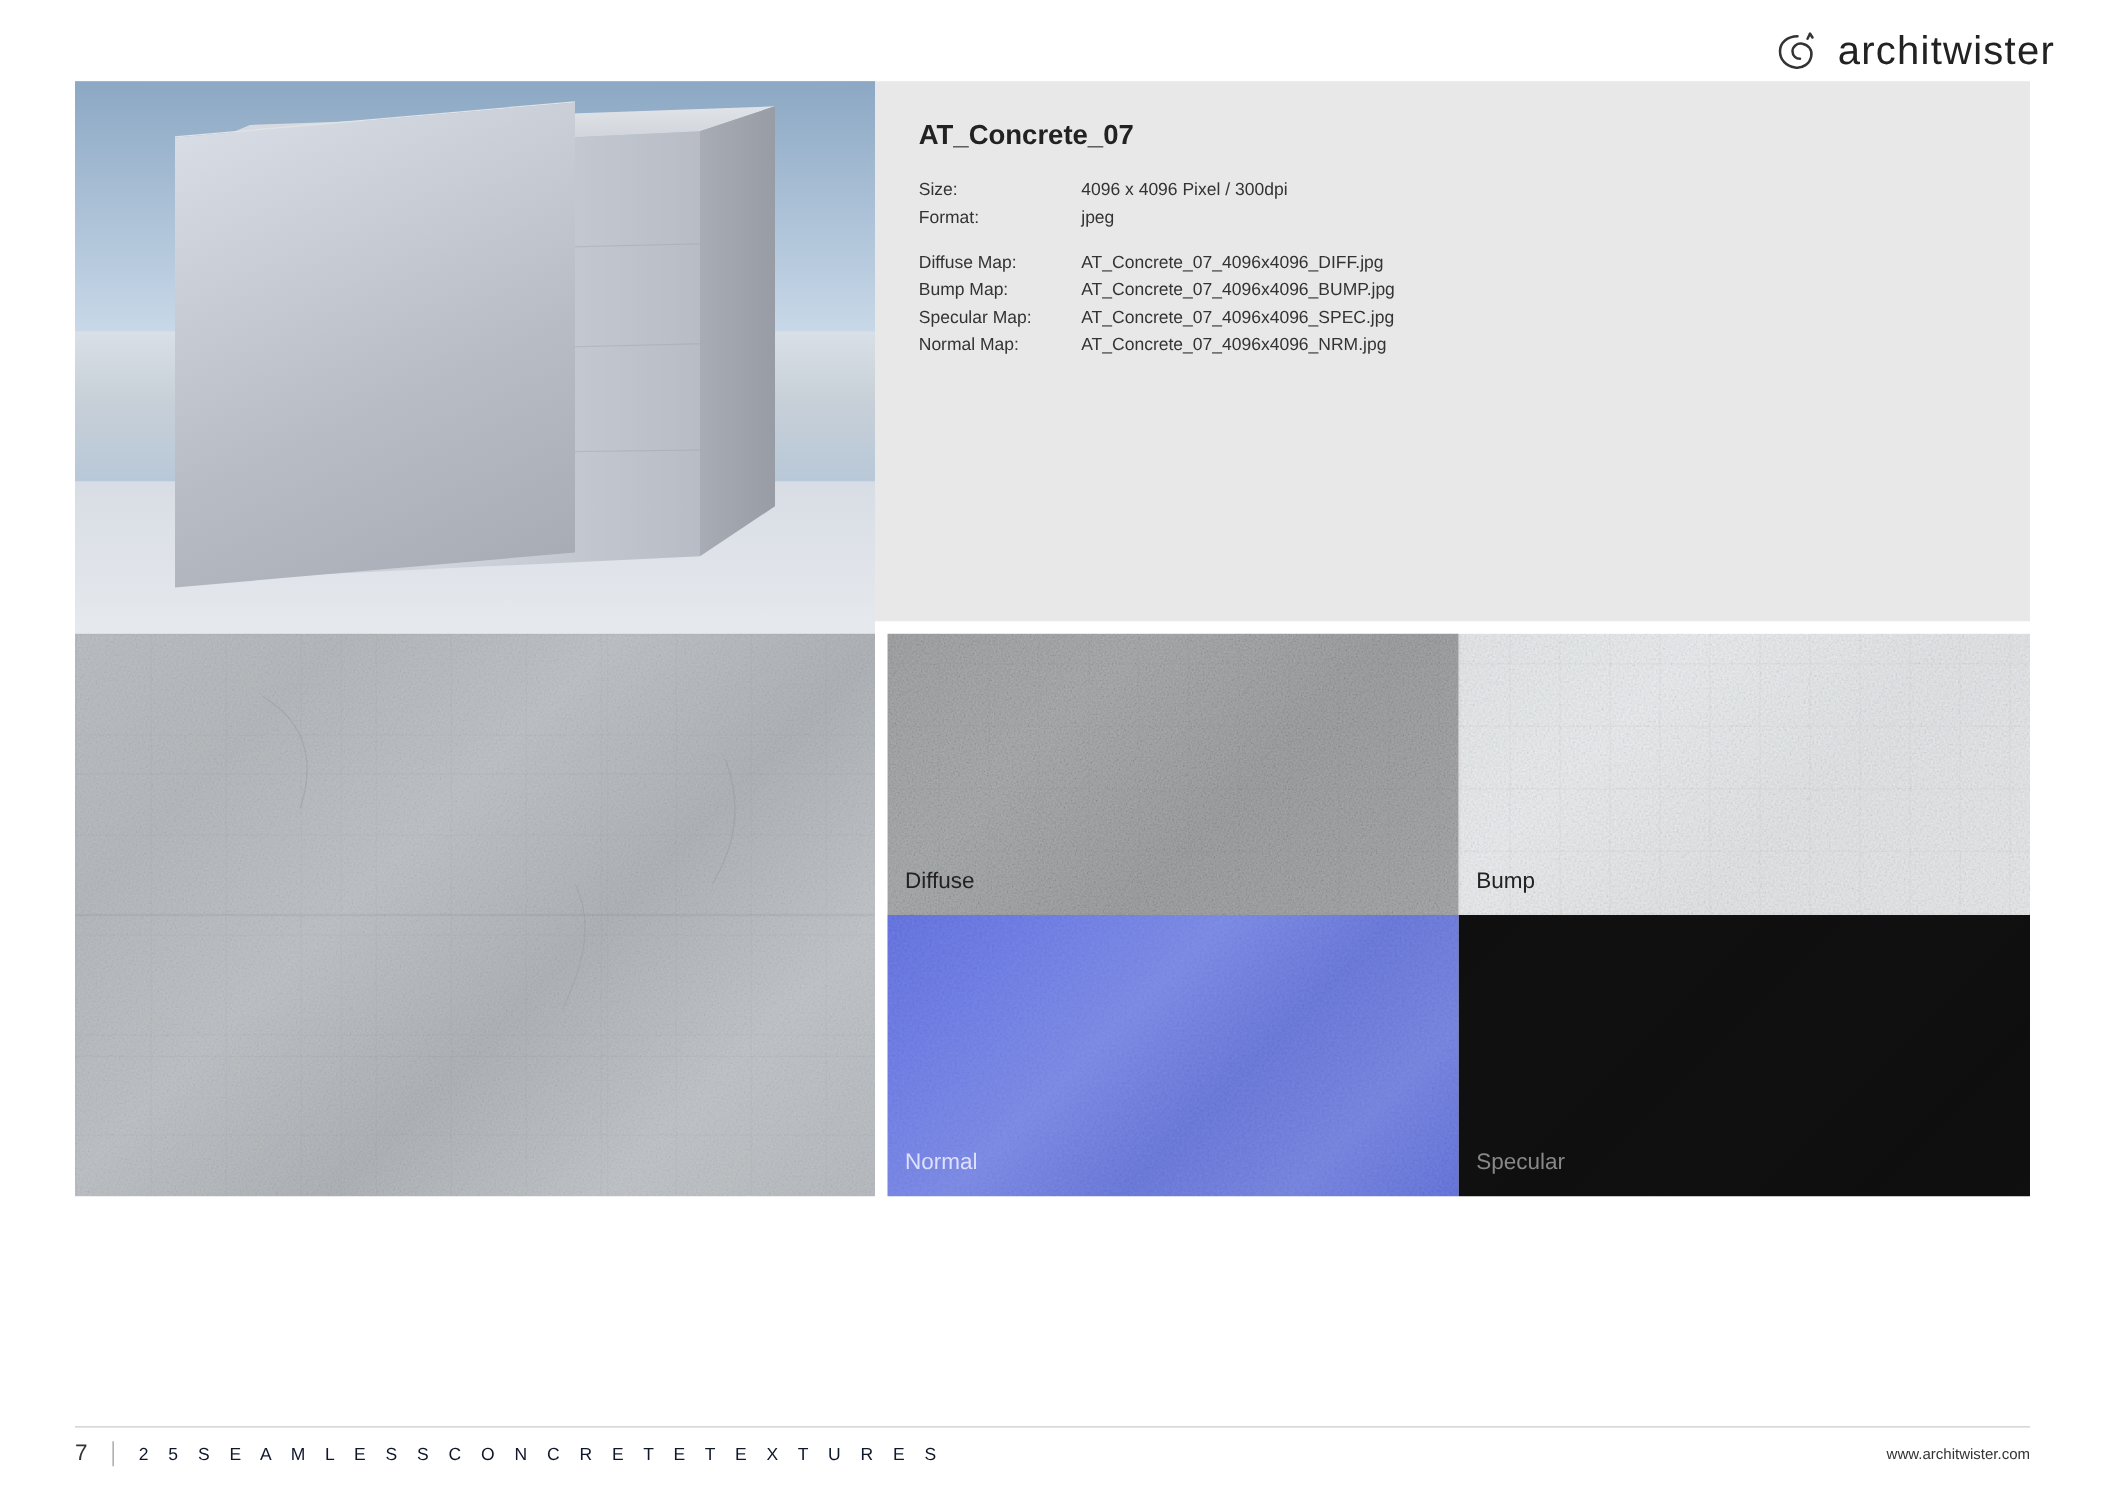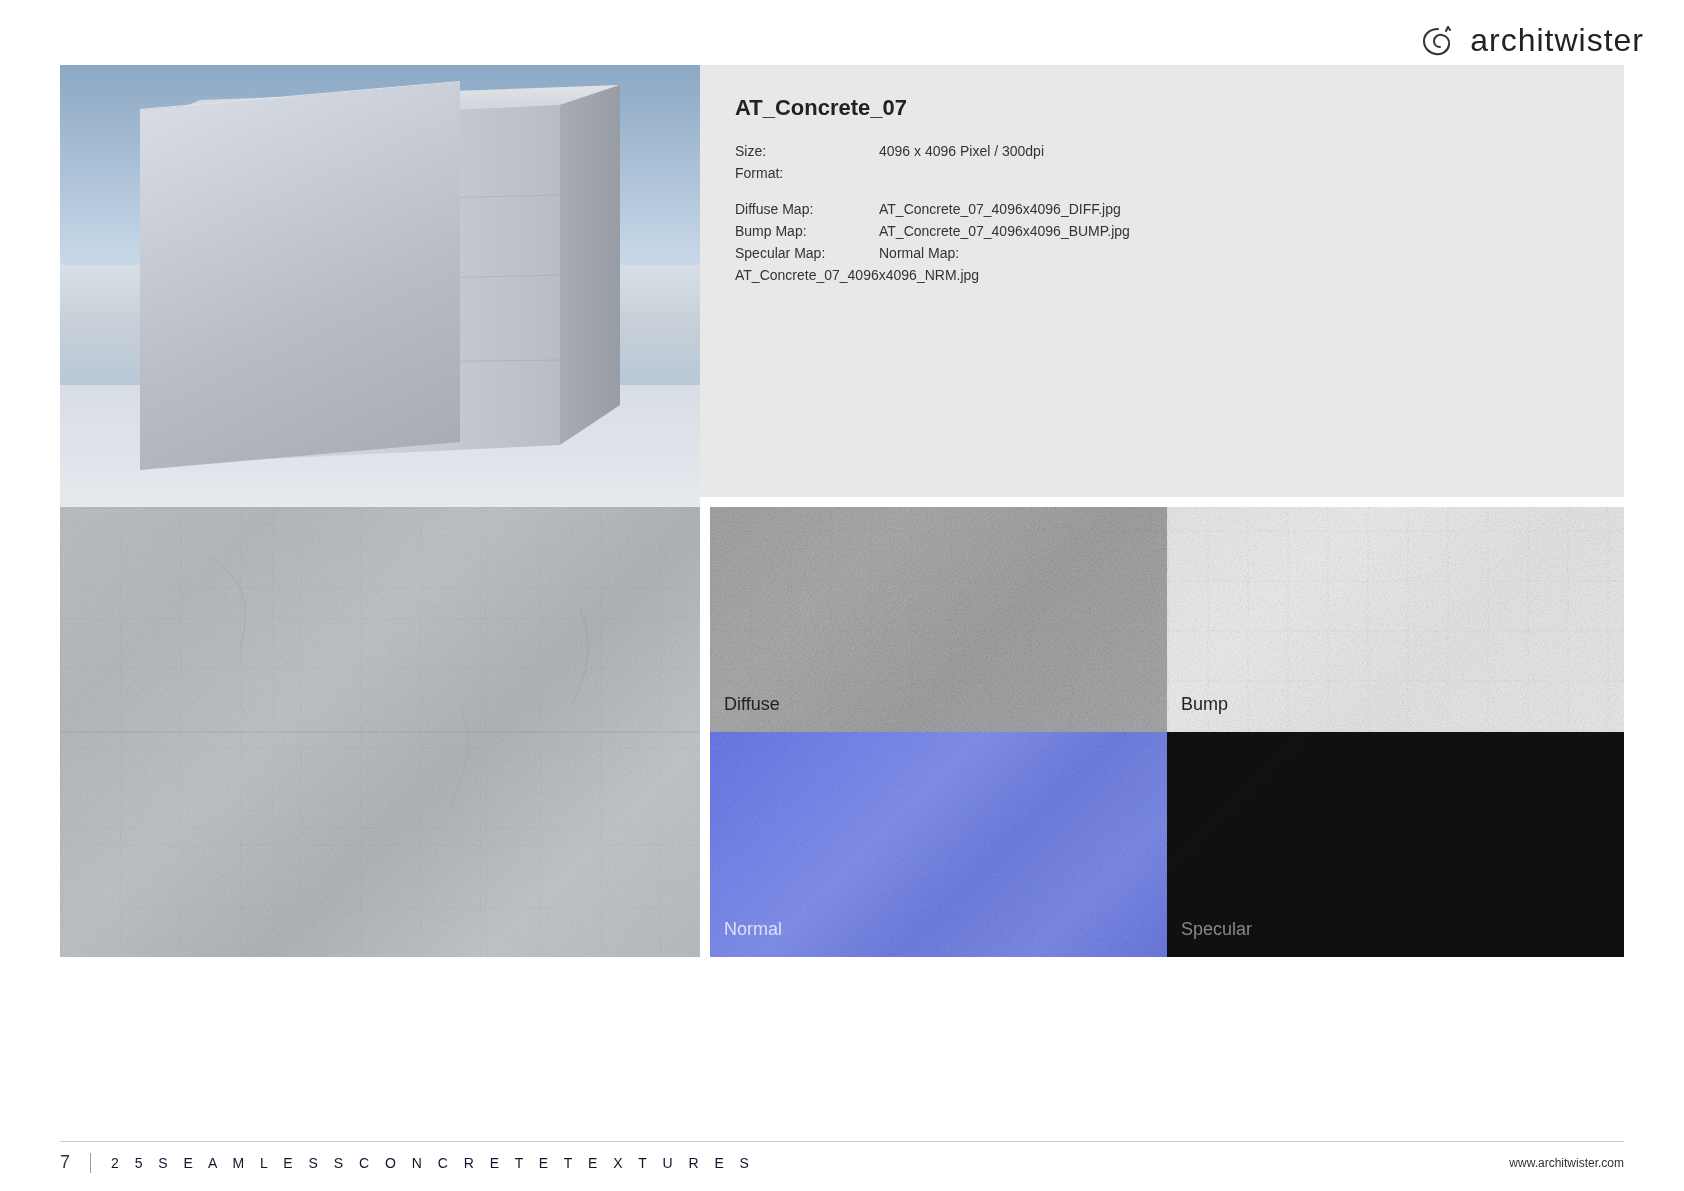--- a/index.html
+++ b/index.html
@@ -88,21 +88,21 @@
     .info-title {
       font-size: 22px;
       font-weight: bold;
       color: #222;
       margin-bottom: 22px;
     }
 
     .info-grid {
       display: grid;
       grid-template-columns: 130px 1fr;
-      gap: 6px 14px;
+      gap: 6px 0;
       margin-bottom: 20px;
     }
 
     .info-label {
       font-size: 14px;
       color: #333;
     }
 
     .info-value {
       font-size: 14px;
@@ -323,28 +323,30 @@
       </svg>
     </div>
 
     <div class="info-panel">
       <div class="info-title">AT_Concrete_07</div>
 
       <div class="info-grid">
         <span class="info-label">Size:</span>
         <span class="info-value">4096 x 4096 Pixel / 300dpi</span>
         <span class="info-label">Format:</span>
+        <span class="info-value">jpeg</span>
       </div>
 
       <div class="info-grid">
         <span class="info-label">Diffuse Map:</span>
         <span class="info-value">AT_Concrete_07_4096x4096_DIFF.jpg</span>
         <span class="info-label">Bump Map:</span>
         <span class="info-value">AT_Concrete_07_4096x4096_BUMP.jpg</span>
         <span class="info-label">Specular Map:</span>
+        <span class="info-value">AT_Concrete_07_4096x4096_SPEC.jpg</span>
         <span class="info-label">Normal Map:</span>
         <span class="info-value">AT_Concrete_07_4096x4096_NRM.jpg</span>
       </div>
     </div>
   </div>
 
   <div class="bottom-row">
 
     <div class="diffuse-large">
       <svg width="640" height="450" style="position:absolute;top:0;left:0;opacity:0.6;">

